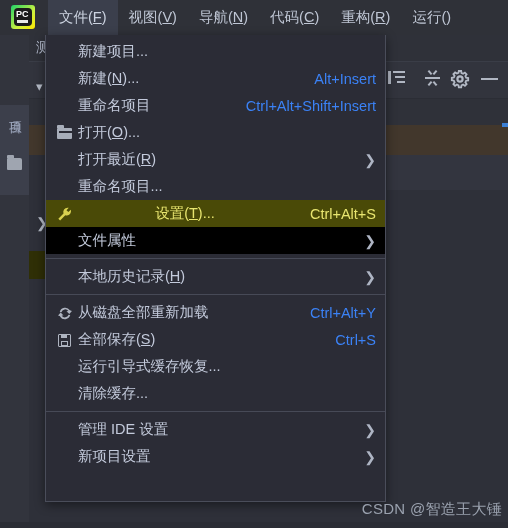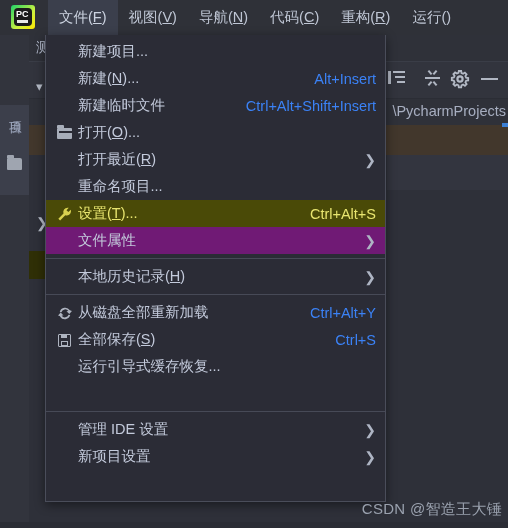--- a/index.html
+++ b/index.html
@@ -206,24 +206,25 @@
   .menu-item .mi-shortcut {
     color: #3b82f6;
     font-size: 14.5px;
     margin-left: 18px;
   }
   .menu-item .mi-arrow {
     color: #aeb5c4; font-size: 14px; margin-left: 14px;
     font-weight: 300;
     line-height: 1;
   }
-  .menu-item.hovered { background: #701a75; }
+  .menu-item.hovered { background: #000000; }
   .menu-item.selected {
     background: #4a4a07;
     color: #e8e56f;
+    text-align: center;
   }
   .menu-item.selected .mi-shortcut { color: #e8e56f; }
   .menu-item.disabled { color: #6d727e; }
   .menu-sep {
     height: 1px; background: #474a57;
     margin: 4px 0 4px 0;
   }
 
   
   .icon-folder {
@@ -285,21 +286,20 @@
   <div id="panel-header"></div>
   <div id="panel-toolbar"></div>
   <div id="path-row"></div>
   <div id="lower-panel"></div>
   <div id="file-row-selected"></div>
   <div id="file-row-blue"></div>
   <div id="editor-strip-right"></div>
   <div id="highlight-blob"></div>
 
   <div id="panel-title">测试项</div>
-  <div id="path-text">\PycharmProjects</div>
 
   <div id="tree-chevron-down">▾</div>
   <div id="tree-icon-blue"></div>
   <div id="tree-chevron-right">❯</div>
 
   <div class="tb-icon" style="left:388px;">
     <div class="ic-line" style="left:0;top:2px;width:3px;height:13px;"></div>
     <div class="ic-line" style="left:5px;top:2px;width:12px;height:2px;"></div>
     <div class="ic-line" style="left:7px;top:7px;width:10px;height:2px;"></div>
     <div class="ic-line" style="left:9px;top:12px;width:8px;height:2px;"></div>
@@ -348,21 +348,21 @@
         <span class="mi-icon"></span>
         <span class="mi-label">新建项目...</span>
       </div>
       <div class="menu-item">
         <span class="mi-icon"></span>
         <span class="mi-label">新建(<u>N</u>)...</span>
         <span class="mi-shortcut">Alt+Insert</span>
       </div>
       <div class="menu-item">
         <span class="mi-icon"></span>
-        <span class="mi-label">新建临时文件</span>
+        <span class="mi-label">重命名项目</span>
         <span class="mi-shortcut">Ctrl+Alt+Shift+Insert</span>
       </div>
       <div class="menu-item">
         <span class="mi-icon">
           <span class="icon-folder"></span>
         </span>
         <span class="mi-label">打开(<u>O</u>)...</span>
       </div>
       <div class="menu-item">
         <span class="mi-icon"></span>
@@ -410,20 +410,21 @@
         </span>
         <span class="mi-label">全部保存(<u>S</u>)</span>
         <span class="mi-shortcut">Ctrl+S</span>
       </div>
       <div class="menu-item">
         <span class="mi-icon"></span>
         <span class="mi-label">运行引导式缓存恢复...</span>
       </div>
       <div class="menu-item">
         <span class="mi-icon"></span>
+        <span class="mi-label">清除缓存...</span>
       </div>
       <div class="menu-sep"></div>
       <div class="menu-item">
         <span class="mi-icon"></span>
         <span class="mi-label">管理 IDE 设置</span>
         <span class="mi-arrow">❯</span>
       </div>
       <div class="menu-item">
         <span class="mi-icon"></span>
         <span class="mi-label">新项目设置</span>

